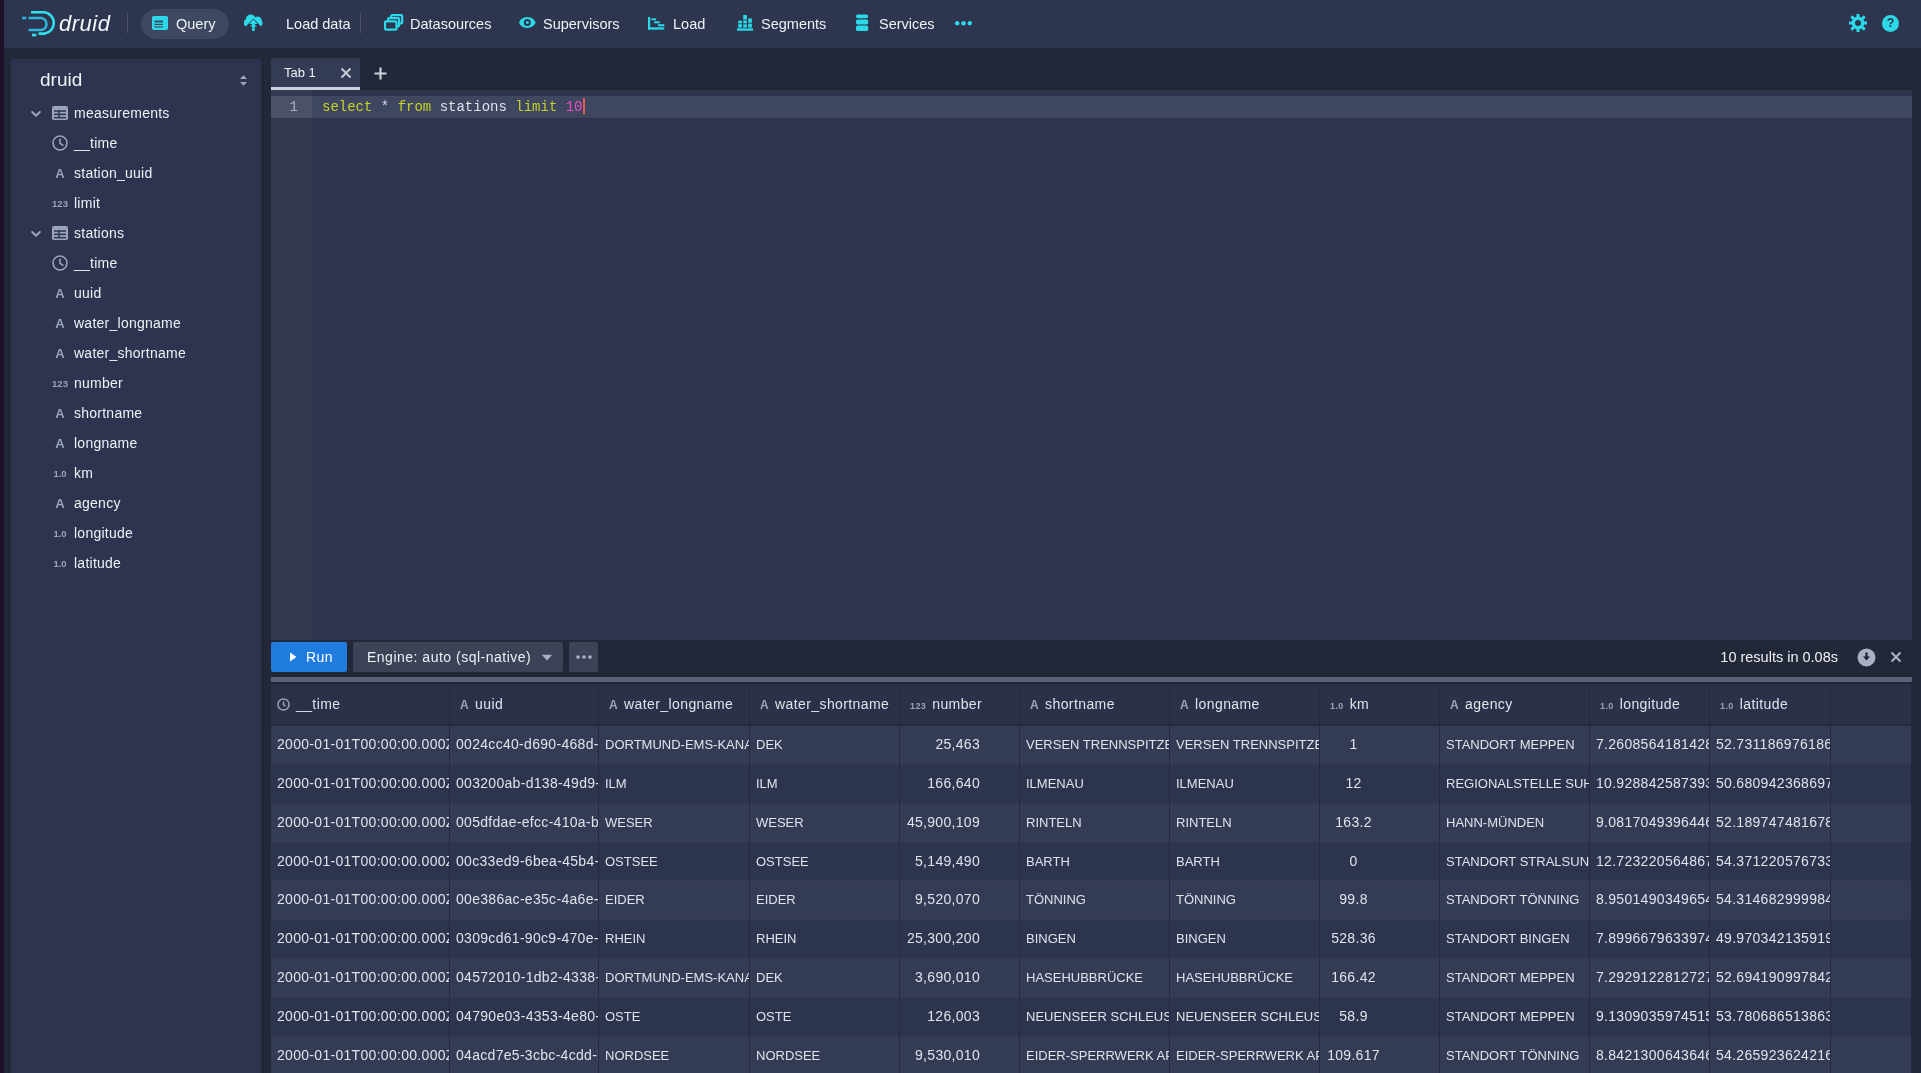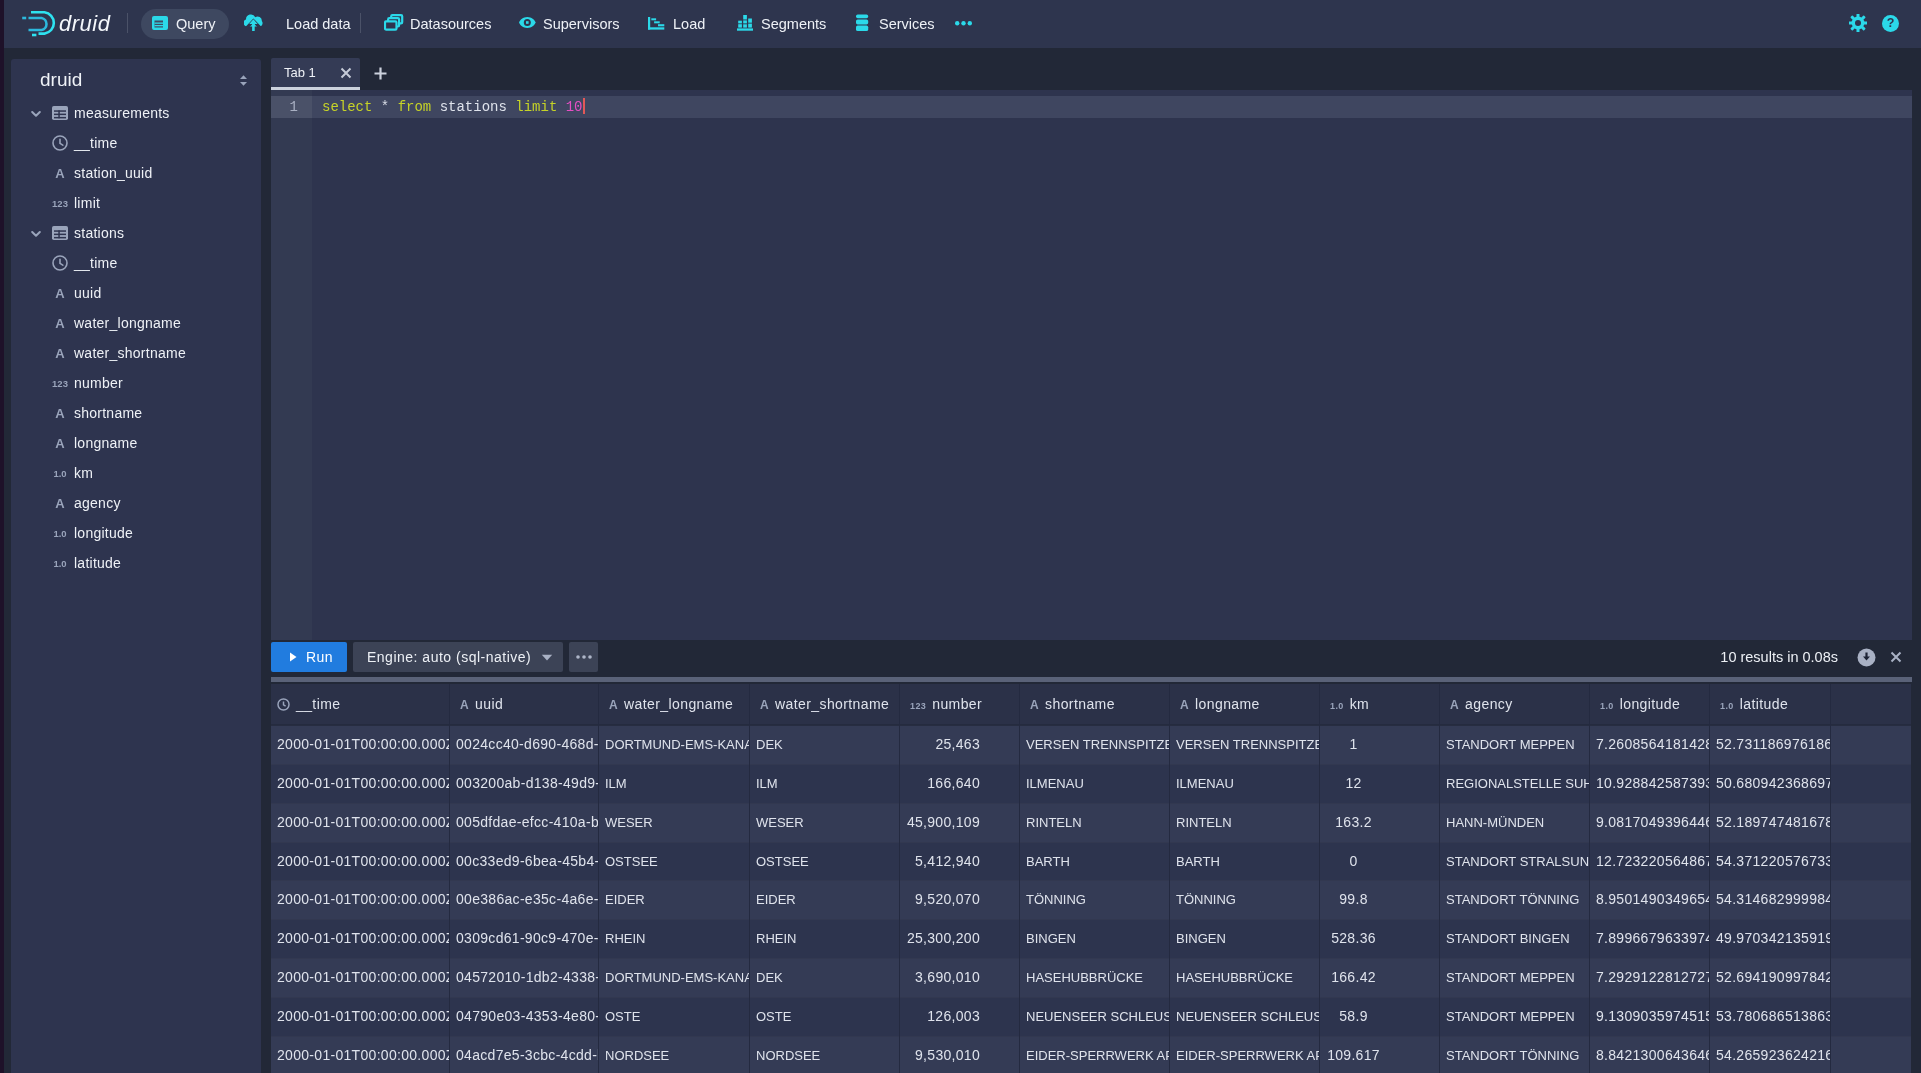--- a/index.html
+++ b/index.html
@@ -336,21 +336,21 @@
       <div class="cell" style="width:150px">HANN-MÜNDEN</div>
       <div class="cell dig" style="width:120px">9.0817049396446</div>
       <div class="cell dig" style="width:121px">52.1897474816785</div>
       <div class="cell" style="width:80px"></div>
     </div>
     <div class="row even">
       <div class="cell dig" style="width:179px">2000-01-01T00:00:00.000Z</div>
       <div class="cell dig" style="width:149px">00c33ed9-6bea-45b4-a2b4-3a2a7d4e</div>
       <div class="cell" style="width:151px">OSTSEE</div>
       <div class="cell" style="width:150px">OSTSEE</div>
-      <div class="cell num dig" style="width:120px">5,412,940</div>
+      <div class="cell num dig" style="width:120px">5,149,490</div>
       <div class="cell" style="width:150px">BARTH</div>
       <div class="cell" style="width:150px">BARTH</div>
       <div class="cell km dig" style="width:120px">0</div>
       <div class="cell" style="width:150px">STANDORT STRALSUND</div>
       <div class="cell dig" style="width:120px">12.723220564867</div>
       <div class="cell dig" style="width:121px">54.3712205767331</div>
       <div class="cell" style="width:80px"></div>
     </div>
     <div class="row odd">
       <div class="cell dig" style="width:179px">2000-01-01T00:00:00.000Z</div>

